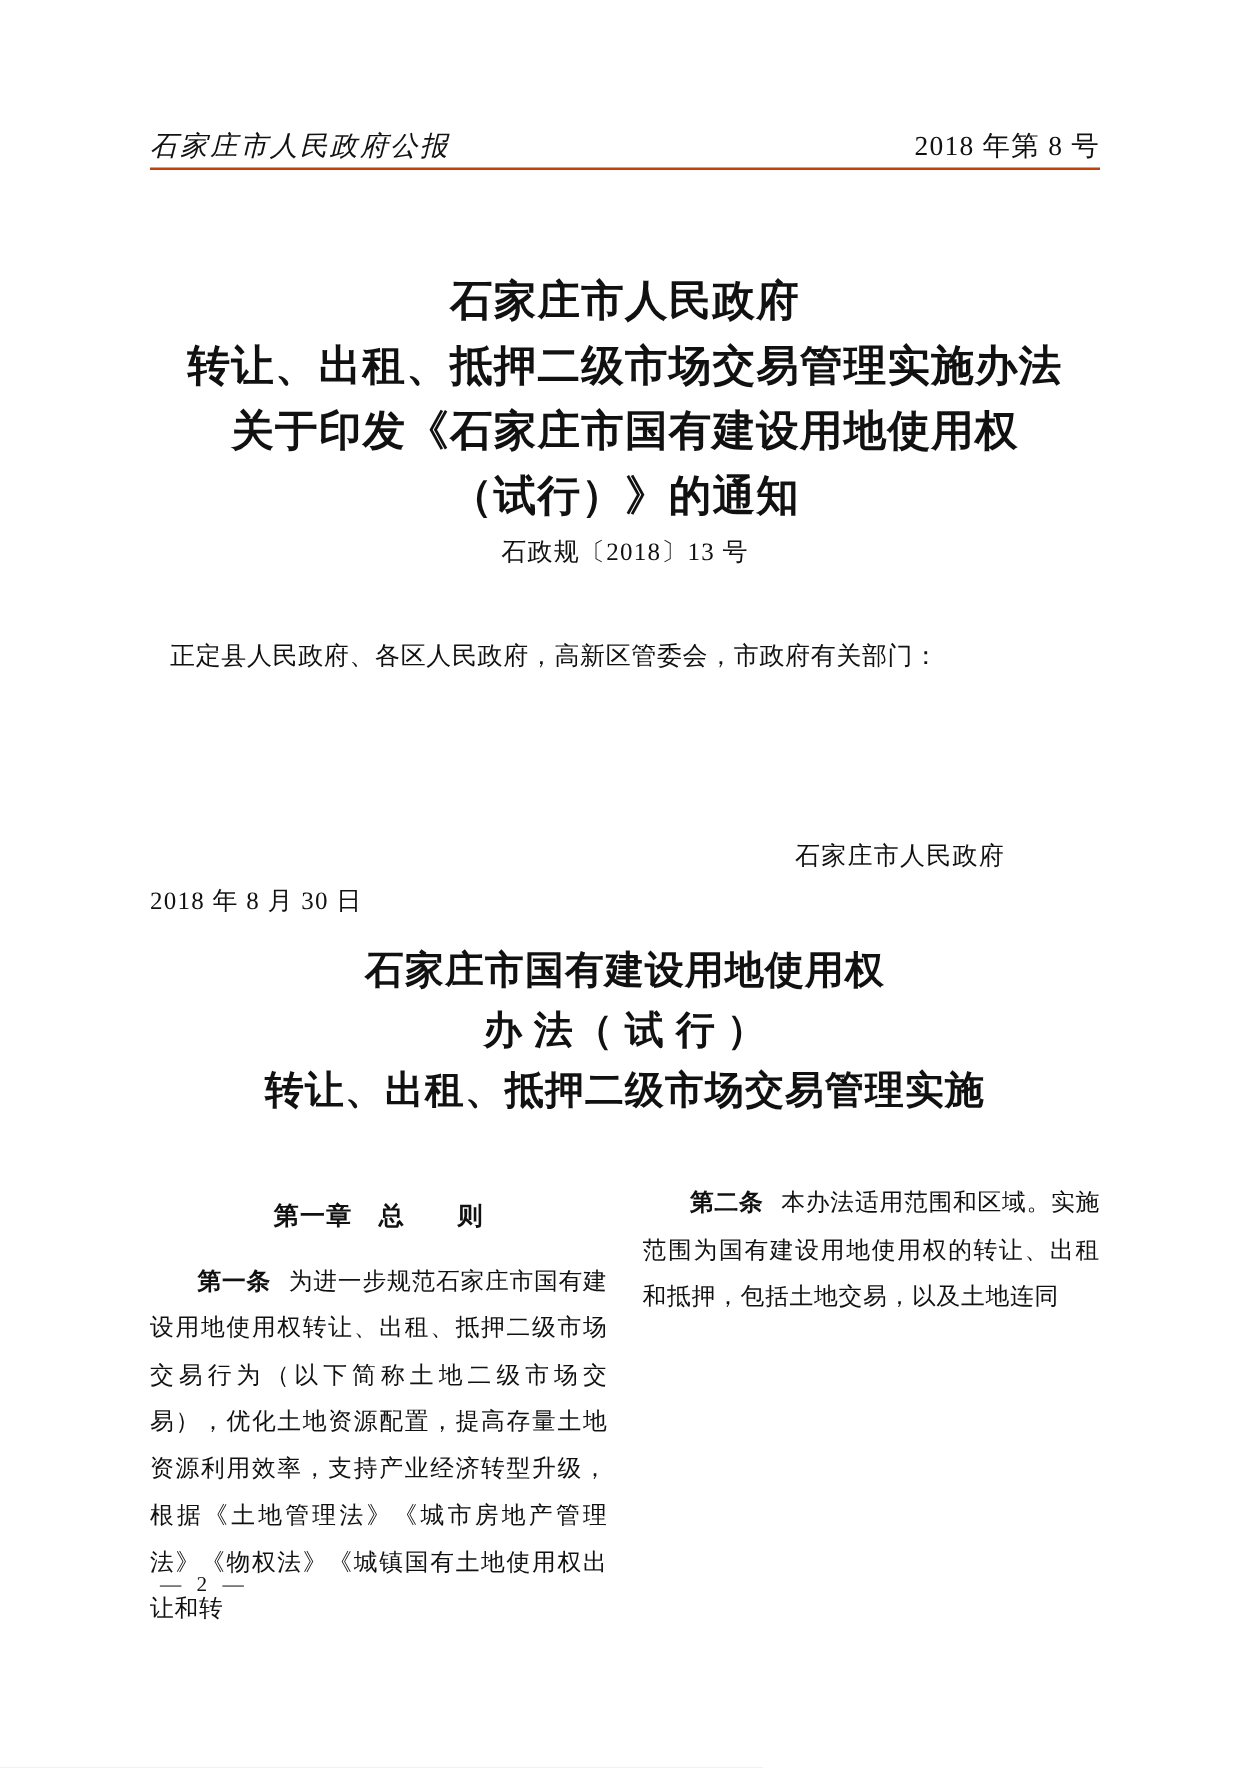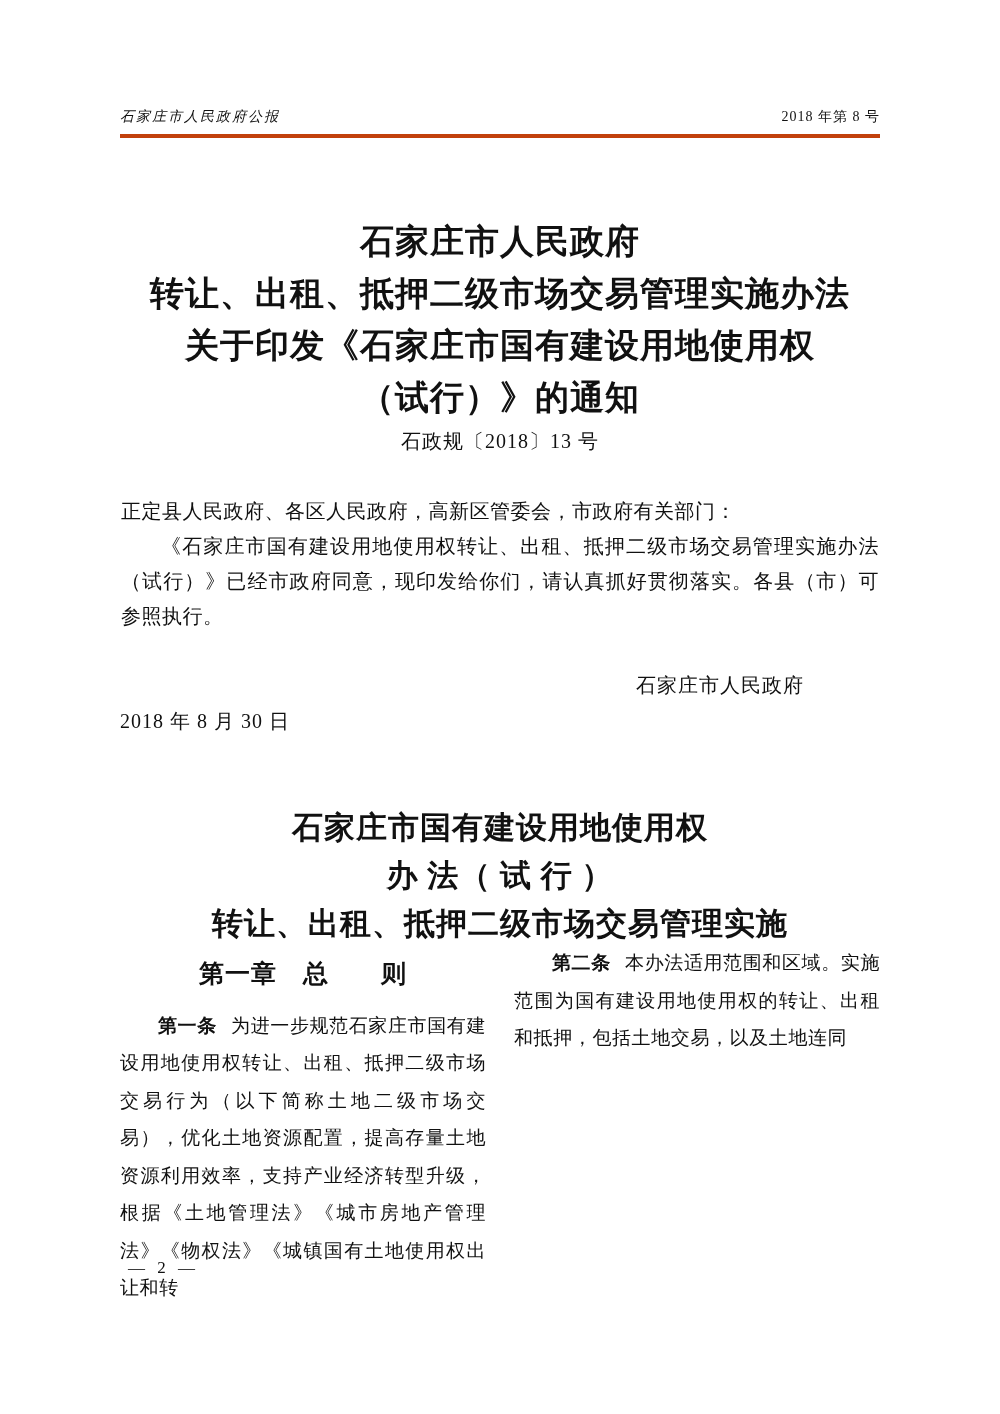--- a/index.html
+++ b/index.html
@@ -12,23 +12,23 @@
     color: #111111;
     font-family: "Liberation Serif", "DejaVu Serif", serif;
     overflow: hidden;
   }
 
   
   .running-head {
     position: absolute;
     top: 106px; left: 120px; width: 760px;
     display: flex; justify-content: space-between; align-items: flex-end;
-    border-bottom: 4px solid #c2410c;
+    border-bottom: 2px solid #c2410c;
     padding-bottom: 6px;
-    font-size: 14px;
+    font-size: 22px;
     line-height: 22px;
   }
   .running-head .pub-name {
     font-style: italic;
     letter-spacing: 2px;
   }
   .running-head .issue-no { letter-spacing: 1px; }
 
   
   .notice-title {
@@ -49,41 +49,41 @@
   }
 
   
   .notice-body {
     position: absolute;
     top: 494px; left: 121px; width: 758px;
     font-size: 20px;
     line-height: 35px;
     letter-spacing: 0.5px;
   }
-  .notice-body p { margin: 0; }
+  .notice-body p { margin: 15px; font-family: Liberation Mono, monospace; }
   .notice-para {
     text-indent: 2em;
     text-align: justify;
   }
 
   
   .signature {
     position: absolute;
     top: 667px; left: 120px; width: 760px;
     font-size: 20px;
     line-height: 36px;
     letter-spacing: 1px;
   }
   .sig-name  { text-align: right; padding-right: 76px; }
   .sig-date  { text-align: left; padding-right: 8px; }
 
   
   .reg-title {
     position: absolute;
-    top: 804px; left: 0; width: 1000px;
+    top: 752px; left: 0; width: 1000px;
     text-align: center;
     font-weight: bold;
     font-size: 31px;
     line-height: 48px;
     letter-spacing: 1px;
   }
 
   
   .columns {
     position: absolute;
@@ -96,21 +96,21 @@
     font-size: 19px;
     line-height: 37.5px;
     letter-spacing: 0.6px;
     text-align: justify;
   }
   .col p { margin: 0; }
   .chapter-heading {
     text-align: center;
     font-family: "Liberation Sans", "DejaVu Sans", sans-serif;
     font-weight: bold;
-    font-size: 25px;
+    font-size: 20px;
     padding-top: 11px;
     margin-bottom: 14px !important;
     letter-spacing: 1px;
   }
   .article-para { text-indent: 2em; }
   .article-label {
     font-family: Liberation Serif, serif;
     font-weight: bold;
     margin-right: 0.75em;
   }
@@ -137,21 +137,20 @@
     <div>石家庄市人民政府</div>
     <div>转让、出租、抵押二级市场交易管理实施办法</div>
     <div>关于印发《石家庄市国有建设用地使用权</div>
     <div>（试行）》的通知</div>
   </div>
 
   <div class="doc-number">石政规〔2018〕13 号</div>
 
   <div class="notice-body">
     <p class="salutation">正定县人民政府、各区人民政府，高新区管委会，市政府有关部门：</p>
-    <p class="notice-para">《石家庄市国有建设用地使用权转让、出租、抵押二级市场交易管理实施办法（试行）》已经市政府同意，现印发给你们，请认真抓好贯彻落实。各县（市）可参照执行。</p>
   </div>
 
   <div class="signature">
     <div class="sig-name">石家庄市人民政府</div>
     <div class="sig-date">2018 年 8 月 30 日</div>
   </div>
 
   <div class="reg-title">
     <div>石家庄市国有建设用地使用权</div>
     <div>办 法（ 试 行 ）</div>

